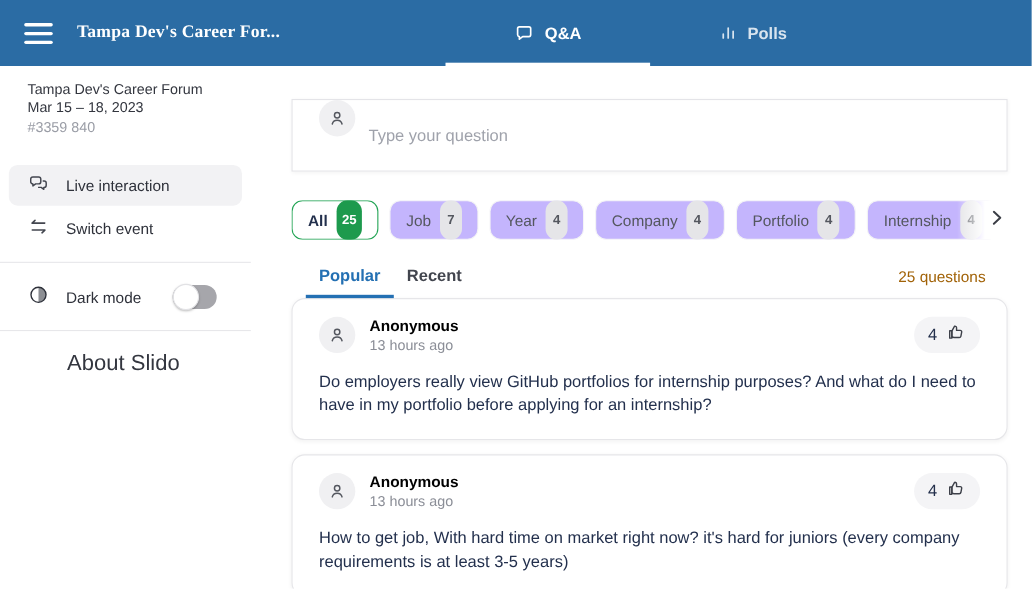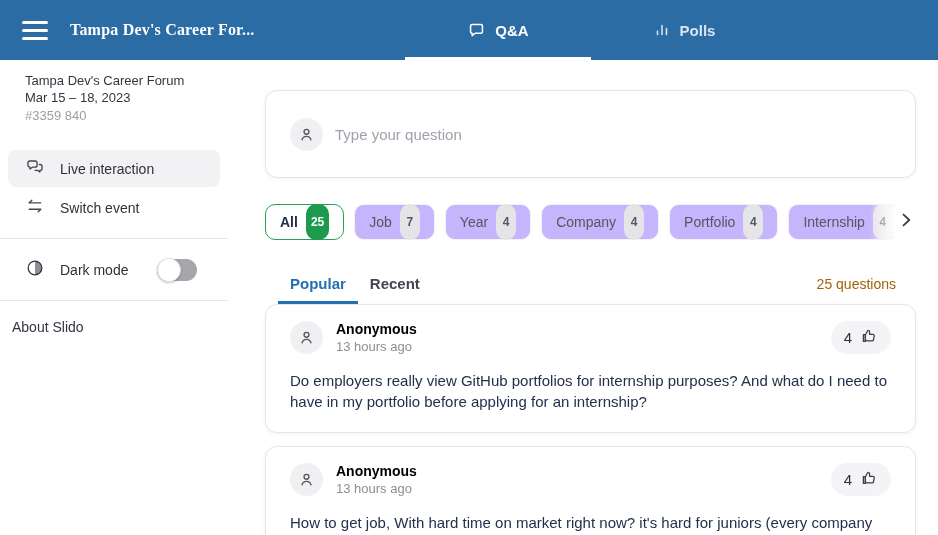--- a/index.html
+++ b/index.html
@@ -32,25 +32,25 @@
     padding-left:17px; border-radius:8px; font-size:14px; color:#2e313a; cursor:pointer; }
   .side-item.active { background:#f2f2f4; }
   .side-item svg { flex:none; color:#43464f; }
   .divider { height:1px; background:#e7e7ea; margin:12px 0; }
   .darkmode-row { display:flex; align-items:center; gap:15px; height:37px; margin:2px 8px; padding-left:17px;
     font-size:14px; color:#2e313a; }
   .toggle { margin-left:14px; width:40px; height:22px; border-radius:11px; background:#a6a6ab;
     position:relative; cursor:pointer; }
   .toggle .knob { position:absolute; left:0; top:-1px; width:24px; height:24px; border-radius:50%;
     background:#fff; border:1px solid #e2e2e5; box-shadow:0 1px 2px rgba(0,0,0,.25); }
-  .about-link { padding:6px 12px; font-size:14px; color:#33363f; cursor:pointer; }
-
-  
-  .composer { background:#fff; border:1px solid #e4e4e8; border-radius:12px;
-    box-shadow:0 1px 4px rgba(0,0,0,.05); height:88px; display:flex; align-items:center; padding:0 24px; }
+  .about-link { padding:6px 25px; font-size:20px; color:#33363f; cursor:pointer;margin-left:36px; }
+
+  
+  .composer { background:#fff; border:1px solid #e4e4e8; border-radius:0;
+    box-shadow:0 1px 4px rgba(0,0,0,.05); height:66px; display:flex; padding:0 24px; }
   .avatar { width:33px; height:33px; border-radius:50%; background:#f0f0f2; color:#54575f;
     display:flex; align-items:center; justify-content:center; flex:none; }
   .composer input { border:none; outline:none; flex:1; margin-left:12px; font-size:15px;
     font-family:"Liberation Sans", sans-serif; color:#242c3f; background:transparent; }
   .composer input::placeholder { color:#9fa2ab; }
 
   
   .chips-wrap { position:relative; margin-top:26px; overflow:hidden; }
   .chips { display:flex; gap:10px; white-space:nowrap; }
   .chip { flex:none; display:flex; align-items:center; gap:8px; height:36px; padding:0 14px;
@@ -60,21 +60,21 @@
     color:#54575f; font-size:12px; font-weight:bold; display:flex; align-items:center; justify-content:center; }
   .chip.active { background:#fff; border:1.5px solid #23a455; color:#23304d; font-weight:bold; }
   .chip.active .badge { background:#1d9a4d; color:#fff; }
   .chips-scroll { position:absolute; right:0; top:0; bottom:0; width:46px; display:flex;
     align-items:center; justify-content:flex-end;
     background:linear-gradient(to right, rgba(255,255,255,0), #ffffff 55%); }
   .chips-scroll svg { color:#3c3f47; cursor:pointer; }
 
   
   .list-header { display:flex; align-items:flex-end; margin-top:18px; padding:0 0 0 13px; }
-  .list-tab { font-size:15px; font-weight:bold; padding:6px 12px 12px 12px; cursor:pointer; color:#42454e;margin-top:11px; }
+  .list-tab { font-size:15px; font-weight:bold; padding:6px 12px 12px 12px; cursor:pointer; color:#42454e; }
   .list-tab.active { color:#2470b3; border-bottom:3px solid #2470b3; padding-bottom:9px; }
   .question-count { margin-left:auto; font-size:14px; color:#a16207; padding-bottom:12px; padding-right:20px; }
 
   
   .qcard { background:#fff; border:1px solid #e6e6e9; border-radius:12px;
     box-shadow:0 1px 4px rgba(0,0,0,.05); padding:16px 24px 20px 24px; margin-bottom:13px; }
   .qcard-header { display:flex; align-items:flex-start; gap:13px; }
   .qmeta .author { font-size:14px; font-weight:bold; color:#000000; line-height:17px; }
   .qmeta .time { font-size:13px; color:#8b8e97; line-height:16px; margin-top:1px; }
   .like-pill { margin-left:auto; display:flex; align-items:center; gap:8px; height:33px;

